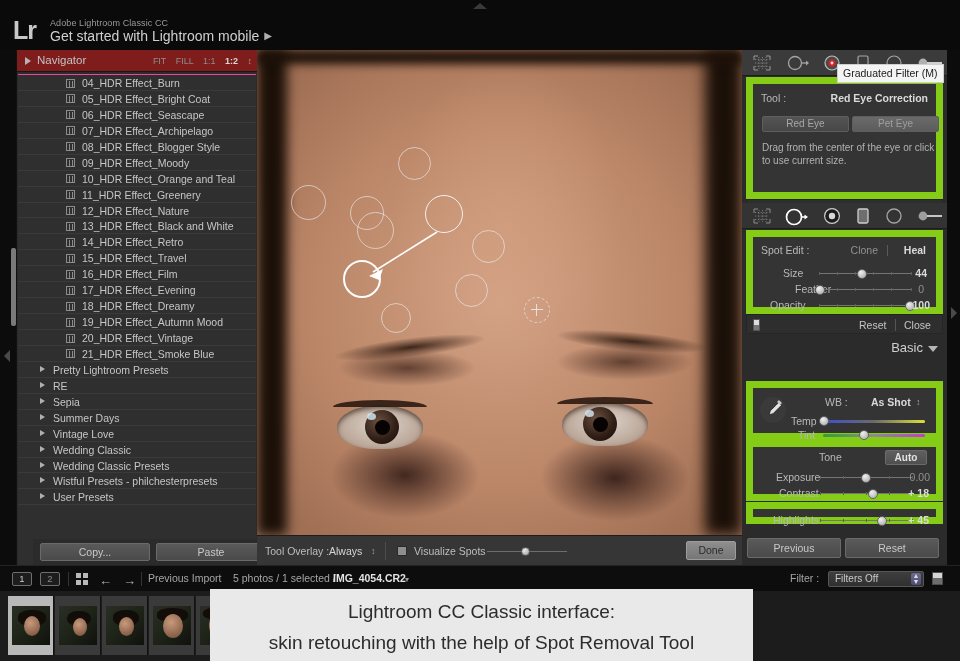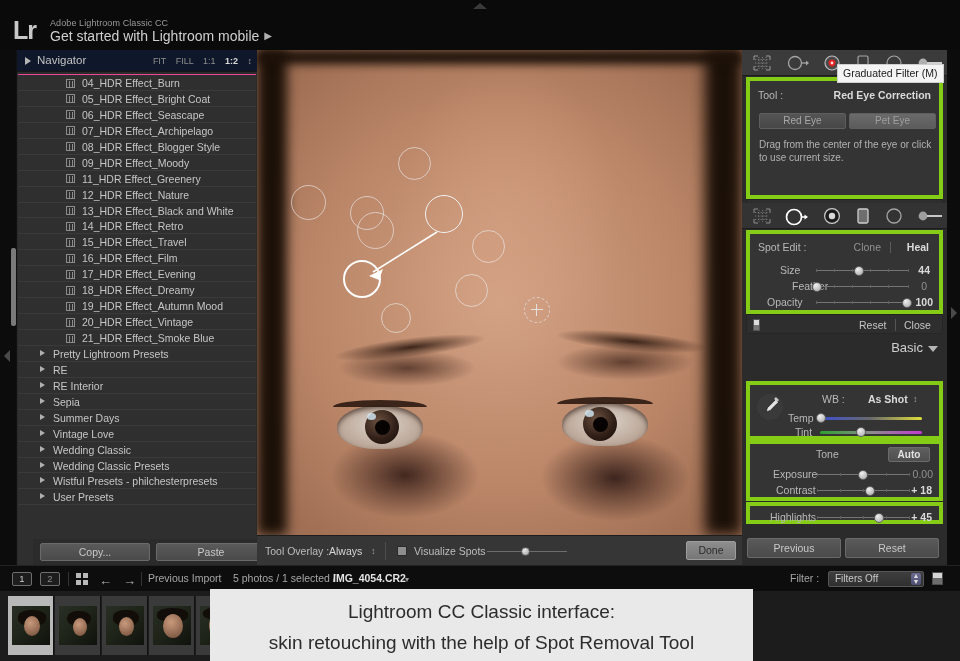--- a/index.html
+++ b/index.html
@@ -62,21 +62,21 @@
     border-bottom: 6px solid transparent;
     border-right: 6px solid #4a4a4a;
   }
   .left-scroll {
     position: absolute; left: 11px; top: 248px; width: 5px; height: 78px;
     background: #7a7a7a; border-radius: 2px;
   }
 
   .navigator-head {
     position: relative; height: 22px; width: 241px;
-    background: #0f172a;
+    background: #7f1d1d;
     border-bottom: 1px solid #171717;
   }
   .nav-tri {
     position: absolute; left: 8px; top: 7px;
     width: 0; height: 0;
     border-top: 4.5px solid transparent;
     border-bottom: 4.5px solid transparent;
     border-left: 6px solid #b5b5b5;
   }
   .nav-label {
@@ -247,21 +247,21 @@
   .tool-strip {
     position: absolute; left: 0; width: 205px; height: 26px;
     background: #3b3b3b;
     border-bottom: 1px solid #1d1d1d;
   }
   .tool-icon { position: absolute; top: 4px; cursor: default; }
 
   .panel-block {
     position: absolute; left: 4px; width: 197px;
     background: #343434;
-    border: 4px solid #84cc16;
+    border: 7px solid #84cc16;
   }
   .p-label { position: absolute; font-size: 10.5px; color: #b8b8b8; }
   .p-value { position: absolute; font-size: 10.5px; color: #dadada; font-weight: bold; }
   .p-value.dim { color: #909090; font-weight: normal; }
 
   .seg-btn {
     position: absolute; height: 16px;
     background: linear-gradient(#545454, #474747);
     border: 1px solid #5e5e5e; border-radius: 2px;
     font-size: 10px; color: #a8a8a8; text-align: center; line-height: 14px;
@@ -428,34 +428,34 @@
       </div>
     </div>
 
     <div class="preset-list" id="preset-list">
         <div class="preset-row child"><div class="preset-icon"></div><span>04_HDR Effect_Burn</span></div>
         <div class="preset-row child"><div class="preset-icon"></div><span>05_HDR Effect_Bright Coat</span></div>
         <div class="preset-row child"><div class="preset-icon"></div><span>06_HDR Effect_Seascape</span></div>
         <div class="preset-row child"><div class="preset-icon"></div><span>07_HDR Effect_Archipelago</span></div>
         <div class="preset-row child"><div class="preset-icon"></div><span>08_HDR Effect_Blogger Style</span></div>
         <div class="preset-row child"><div class="preset-icon"></div><span>09_HDR Effect_Moody</span></div>
+        <div class="preset-row child"><div class="preset-icon"></div><span>10_HDR Effect_Orange and Teal</span></div>
         <div class="preset-row child"><div class="preset-icon"></div><span>11_HDR Effect_Greenery</span></div>
         <div class="preset-row child"><div class="preset-icon"></div><span>12_HDR Effect_Nature</span></div>
         <div class="preset-row child"><div class="preset-icon"></div><span>13_HDR Effect_Black and White</span></div>
         <div class="preset-row child"><div class="preset-icon"></div><span>14_HDR Effect_Retro</span></div>
         <div class="preset-row child"><div class="preset-icon"></div><span>15_HDR Effect_Travel</span></div>
         <div class="preset-row child"><div class="preset-icon"></div><span>16_HDR Effect_Film</span></div>
         <div class="preset-row child"><div class="preset-icon"></div><span>17_HDR Effect_Evening</span></div>
         <div class="preset-row child"><div class="preset-icon"></div><span>18_HDR Effect_Dreamy</span></div>
         <div class="preset-row child"><div class="preset-icon"></div><span>19_HDR Effect_Autumn Mood</span></div>
         <div class="preset-row child"><div class="preset-icon"></div><span>20_HDR Effect_Vintage</span></div>
         <div class="preset-row child"><div class="preset-icon"></div><span>21_HDR Effect_Smoke Blue</span></div>
         <div class="preset-row group"><div class="group-tri"></div><span>Pretty Lightroom Presets</span></div>
         <div class="preset-row group"><div class="group-tri"></div><span>RE</span></div>
-        <div class="preset-row group"><div class="group-tri"></div><span>RE Interior</span></div>
         <div class="preset-row group"><div class="group-tri"></div><span>Sepia</span></div>
         <div class="preset-row group"><div class="group-tri"></div><span>Summer Days</span></div>
         <div class="preset-row group"><div class="group-tri"></div><span>Vintage Love</span></div>
         <div class="preset-row group"><div class="group-tri"></div><span>Wedding Classic</span></div>
         <div class="preset-row group"><div class="group-tri"></div><span>Wedding Classic Presets</span></div>
         <div class="preset-row group"><div class="group-tri"></div><span>Wistful Presets - philchesterpresets</span></div>
         <div class="preset-row group"><div class="group-tri"></div><span>User Presets</span></div>
       </div>
 
     <div class="left-bottom">

